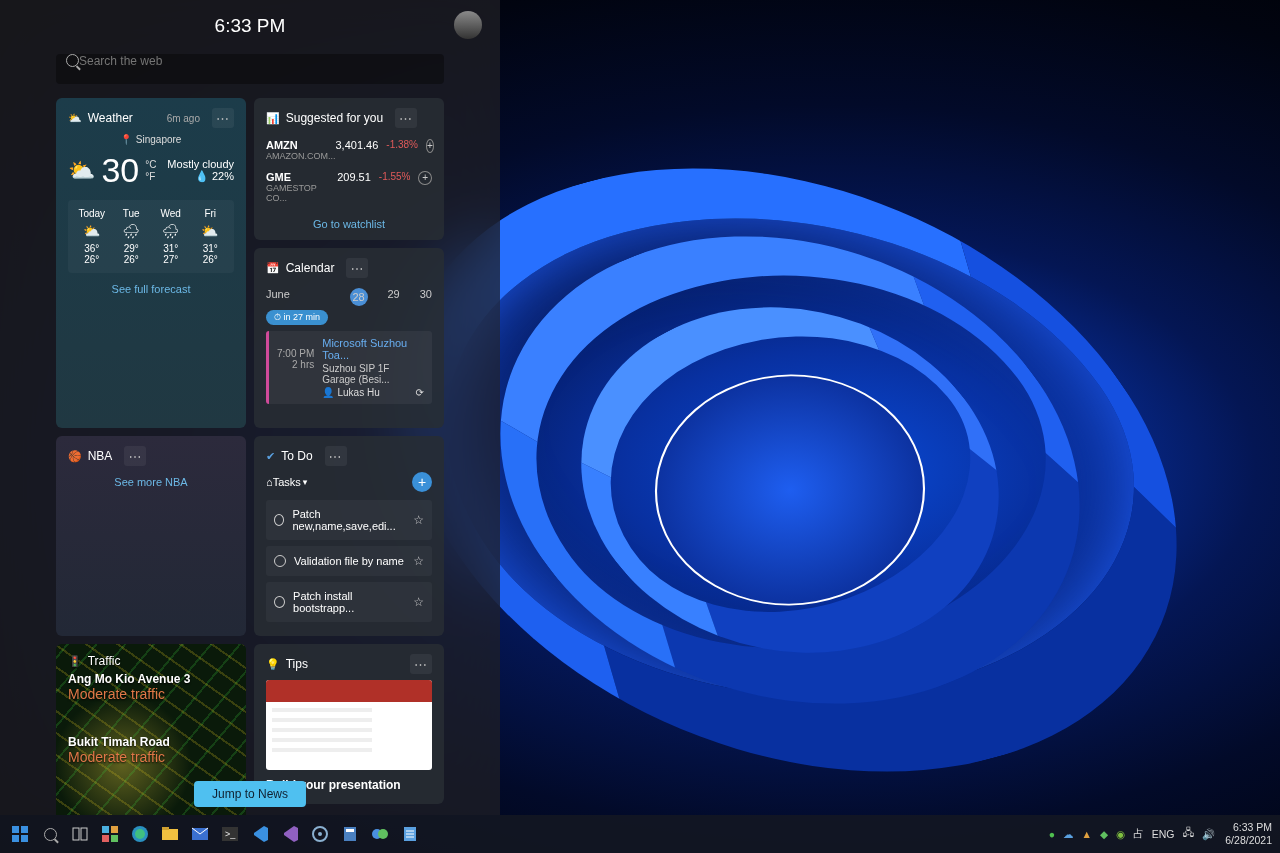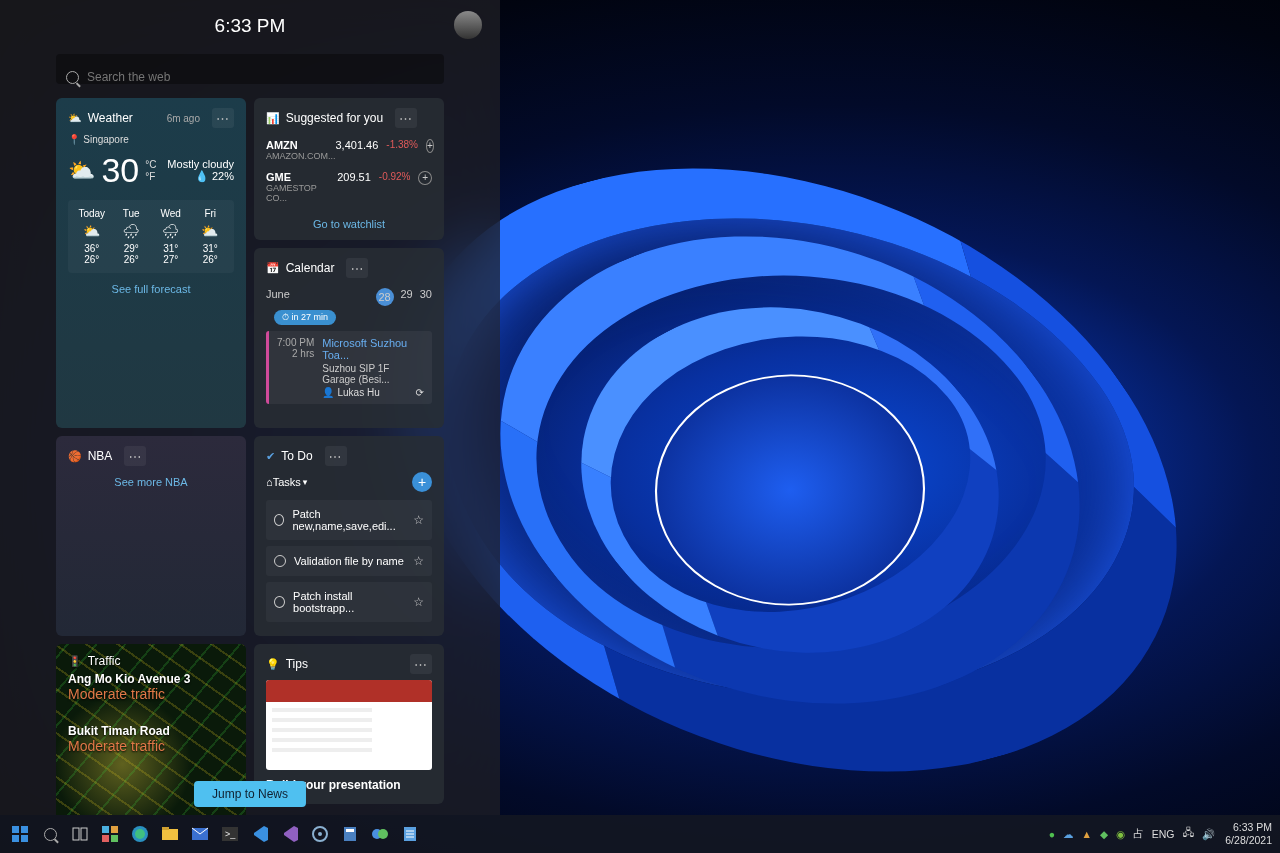--- a/index.html
+++ b/index.html
@@ -11,35 +11,35 @@
 .s1 { width: 680px; height: 680px; top: 130px; left: 450px; border-color: #2770ff #1550e0 #0830a0 #1e60f0; transform: rotate(-20deg) skew(15deg,5deg); border-width: 60px 20px 90px 30px; box-shadow: inset 0 0 80px #2060ff; }
 .s2 { width: 520px; height: 520px; top: 210px; left: 530px; border-color: #3a80ff #2060f0 #0c38b0 #2870f8; transform: rotate(-25deg) skew(12deg,3deg); border-width: 50px 15px 70px 25px; }
 .s3 { width: 380px; height: 380px; top: 290px; left: 600px; border-color: #4a90ff #3070f8 #1040c0 #3880ff; transform: rotate(-30deg) skew(10deg,2deg); border-width: 40px 12px 55px 20px; }
 .s4 { width: 260px; height: 240px; top: 370px; left: 660px; background: radial-gradient(#1e5ef0, #052080); transform: rotate(-30deg) skew(8deg); }
 
 
 .widgets-panel { position: absolute; left: 0; top: 0; width: 500px; height: 815px; background: rgba(32,32,38,0.72); backdrop-filter: blur(30px); padding: 8px; overflow: hidden; }
 .panel-header { display: flex; align-items: center; justify-content: center; height: 36px; position: relative; }
 .panel-time { font-size: 19px; font-weight: 500; }
 .panel-avatar { position: absolute; right: 10px; top: 3px; width: 28px; height: 28px; border-radius: 50%; background: linear-gradient(#8a8a8a,#333); }
-.search-bar { margin: 10px 48px 14px 48px; height: 30px; background: rgba(0,0,0,0.35); border-radius: 4px; display: flex; align-items: flex-end; padding: 0 10px; gap: 8px; }
+.search-bar { margin: 10px 48px 14px 48px; height: 30px; background: rgba(0,0,0,0.35); border-radius: 4px; display: flex; align-items: flex-start; padding: 0 10px; }
 .search-bar input { background: transparent; border: none; color: #ccc; font-size: 12px; outline: none; flex: 1; }
 .search-icon { width: 13px; height: 13px; border: 1.5px solid #aaa; border-radius: 50%; position: relative; }
 .search-icon:after { content:""; position:absolute; width:5px; height:1.5px; background:#aaa; transform:rotate(45deg); bottom:-2px; right:-3px; }
 
 .widget-grid { padding: 0 48px; display: grid; grid-template-columns: 190px 190px; gap: 8px; }
 .card { background: rgba(40,45,52,0.86); border-radius: 6px; padding: 10px 12px; font-size: 11px; position: relative; }
 .card-header { display: flex; align-items: center; gap: 6px; margin-bottom: 6px; }
 .card-title { font-size: 12px; font-weight: 400; }
 .card-sub { color: #aaa; font-size: 10px; margin-left: auto; }
 .card-more { width: 22px; height: 20px; border-radius: 3px; background: rgba(255,255,255,0.06); margin-left: 6px; display:flex; align-items:center; justify-content:center; color:#ccc; font-size:13px; letter-spacing:1px; cursor:pointer;}
 
 
 .weather-card { grid-row: span 2; background: linear-gradient(#1c3c4a,#203842); }
-.weather-loc { text-align: left; font-size: 10px; color:#ddd; }
+.weather-loc { text-align: center; font-size: 10px; color:#ddd; }
 .weather-now { display:flex; align-items:center; gap:6px; margin:6px 0 10px;}
 .weather-temp { font-size: 34px; font-weight:300;}
 .weather-unit { font-size:10px; color:#ddd; line-height:1.2; }
 .weather-right { font-size:11px; margin-left:auto; text-align:right; }
 .forecast-row { display:flex; justify-content:space-between; text-align:center; background:rgba(255,255,255,0.04); border-radius:4px; padding:8px 4px; }
 .fday { font-size:10px; flex:1;}
 .fday .fi { font-size:14px; margin:4px 0;}
 .see-link { text-align:center; color:#6cb8e6; font-size:11px; margin-top:10px; cursor:pointer;}
 
 
@@ -51,23 +51,23 @@
 .stock-add { width:14px; height:14px; border:1px solid #888; border-radius:50%; margin-left:8px; text-align:center; line-height:12px; font-size:10px; color:#ccc;}
 
 
 .nba-card { background: linear-gradient(#2c2a3c,#222836); }
 .score-row{display:flex;align-items:center;gap:6px;font-size:11px; margin:3px 0;}
 .team-dot{width:16px;height:16px;border-radius:50%;}
 .score{margin-left:auto;font-weight:600;}
 .final-box{font-size:9px;color:#aaa;text-align:right;margin-left:6px;}
 
 
-.cal-dates{display:flex;gap:7px;font-size:11px;color:#ccc;padding:4px 0;}
+.cal-dates{display:flex;gap:20px;font-size:11px;color:#ccc;padding:4px 0;}
 .cal-dates .sel{background:#4a8fd6;border-radius:50%;width:18px;height:18px;text-align:center;line-height:18px;}
-.countdown-chip{background:#3a90d0;border-radius:10px;font-size:9px;padding:2px 8px;display:inline-block;margin-left:8px;}
+.countdown-chip{background:#3a90d0;border-radius:10px;font-size:9px;padding:2px 8px;display:inline-block;}
 .event-box{background:rgba(255,255,255,0.05);border-left:3px solid #d04a9a;padding:6px 8px;margin-top:6px;border-radius:3px;font-size:10px;}
 .event-title{color:#68aef0;font-size:11px;margin-bottom:2px;}
 
 
 .traffic-card{background:linear-gradient(160deg,#0a2818,#081808);padding:0;overflow:hidden;height:200px;}
 .traffic-overlay{padding:10px 12px;}
 .road{font-size:12px;font-weight:600;margin-top:4px;}
 .traffic-level{color:#e07848;font-size:14px;}
 .map-bg{position:absolute;inset:0;background:
  repeating-linear-gradient(35deg,rgba(200,180,30,0.25) 0 2px,transparent 2px 18px),
@@ -182,42 +182,42 @@
         <div class="stock-price">3,401.46</div>
         <div class="stock-chg">-1.38%</div>
         <div class="stock-add">+</div>
       </div>
       <div class="stock-row">
         <div>
             <div class="stock-sym">GME</div>
             <div class="stock-sub">GAMESTOP CO...</div>
           </div>
         <div class="stock-price">209.51</div>
-        <div class="stock-chg">-0.92%</div>
+        <div class="stock-chg">-1.55%</div>
         <div class="stock-add">+</div>
       </div>
       <div class="see-link">Go to watchlist</div>
     </div>
 
     <div class="card" style="height:180px">
       <div class="card-header">
         <span style="color:#5aa0e0">📅</span>
         <span class="card-title">Calendar</span>
         <span class="card-more">⋯</span>
       </div>
       <div class="cal-dates">
         <span>June</span>
         <span style="margin-left:auto" class="sel">28</span>
         <span>29</span>
         <span>30</span>
       </div>
       <div><span class="countdown-chip">⏱ <span>in 27 min</span></span></div>
       <div class="event-box">
         <div style="display:flex;gap:8px;">
-          <div style="color:#aaa;text-align:right;">
+          <div style="color:#aaa;text-align:right;margin-top:11px;">
               <div>7:00 PM</div>
               <div>2 hrs</div>
             </div>
           <div style="flex:1">
             <div class="event-title">Microsoft Suzhou Toa...</div>
             <div style="color:#ccc">Suzhou SIP 1F Garage (Besi...</div>
             <div style="color:#ddd;margin-top:2px">👤 <span>Lukas Hu</span> <span style="float:right">⟳</span></div>
           </div>
         </div>
       </div>
@@ -263,21 +263,21 @@
 
     <div class="card traffic-card">
       <div class="map-bg"></div>
       <div class="traffic-overlay">
         <div class="card-header" style="margin-bottom:2px">
             <span style="color:#5aa0e0">🚦</span>
             <span class="card-title">Traffic</span>
           </div>
         <div class="road">Ang Mo Kio Avenue 3</div>
         <div class="traffic-level">Moderate traffic</div>
-        <div class="road" style="margin-top:22px">Bukit Timah Road</div>
+        <div class="road" style="margin-top:33px">Bukit Timah Road</div>
         <div class="traffic-level">Moderate traffic</div>
       </div>
     </div>
 
     <div class="card tips-card">
       <div class="card-header">
         <span style="color:#5aa0e0">💡</span>
         <span class="card-title">Tips</span>
         <span class="card-more" style="margin-left:auto">⋯</span>
       </div>

